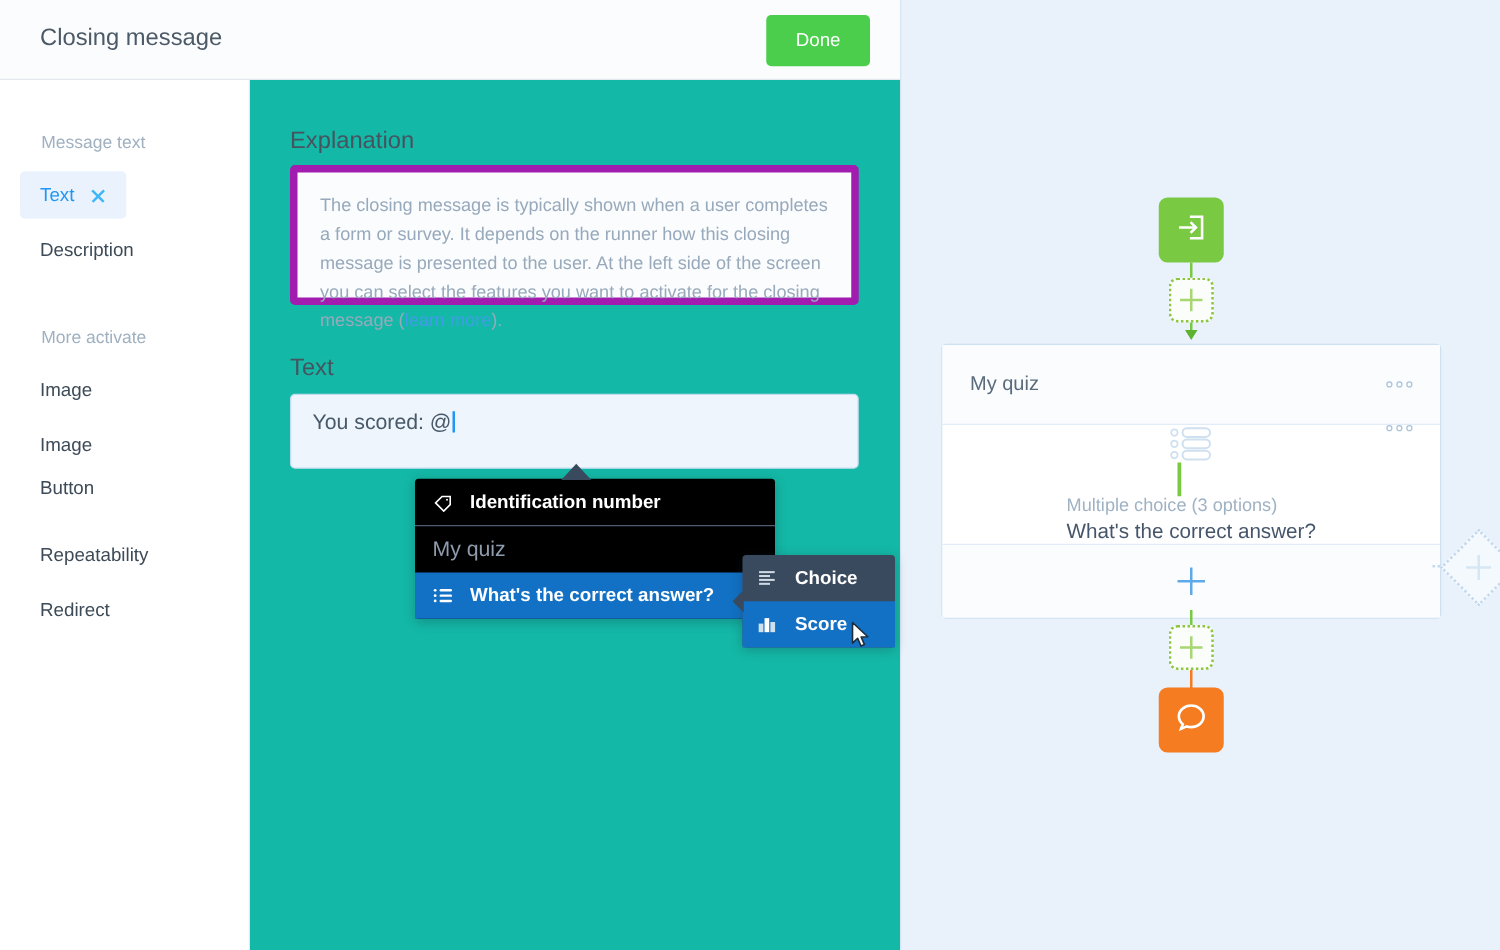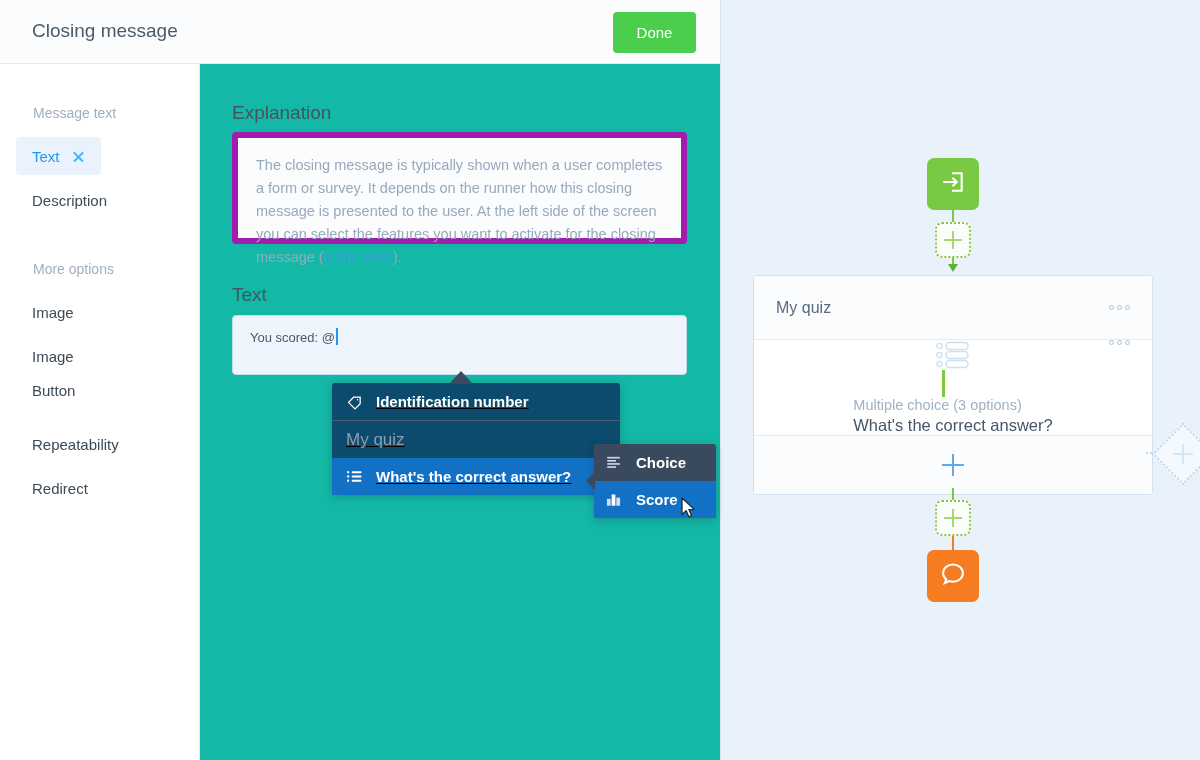--- a/index.html
+++ b/index.html
@@ -76,34 +76,33 @@
   .explain-text {
     font-size: 14.5px; line-height: 23px; color: #97a9bb;
   }
   .explain-text a { color: #3f9ee5; text-decoration: none; }
   .text-box {
     position: absolute; left: 32px; top: 251px; width: 455px; height: 60px;
     background: #eef5fc; border: 1px solid #c4dcf0; border-radius: 4px;
   }
   .text-box .val {
     position: absolute; left: 17px; top: 12px;
-    font-size: 13px; color: #48596a;
+    font-size: 17px; color: #48596a;
   }
   .caret {
     display: inline-block; width: 1.5px; height: 17px;
     background: #2196f3; vertical-align: -3px; margin-left: 1px;
   }
 
   
   .dd {
     position: absolute; left: 332px; top: 383px; width: 288px;
-    background: #0c4a6e; border-radius: 3px;
+    background: #000000; border-radius: 3px;
     box-shadow: 0 2px 9px rgba(20,40,60,.28);
     z-index: 40;
-    text-decoration: underline;
   }
   .dd-arrow {
     position: absolute; left: 449px; top: 371px;
     width: 0; height: 0;
     border-left: 12px solid transparent;
     border-right: 12px solid transparent;
     border-bottom: 13px solid #3a4a5e;
     z-index: 41;
   }
   .dd-row {
@@ -246,21 +245,21 @@
 
       <div class="side-item active" style="top:73px">
         <span class="lbl">Text</span>
         <span class="x-icon"></span>
       </div>
 
       <div class="side-item" style="top:117px">
         <span class="lbl">Description</span>
       </div>
 
-      <div class="side-group-label" style="top:197px">More options</div>
+      <div class="side-group-label" style="top:197px">More activate</div>
 
       <div class="side-item" style="top:229px">
         <span class="lbl">Image</span>
       </div>
       <div class="side-item" style="top:273px">
         <span class="lbl">Image</span>
       </div>
       <div class="side-item" style="top:307px">
         <span class="lbl">Button</span>
       </div>

